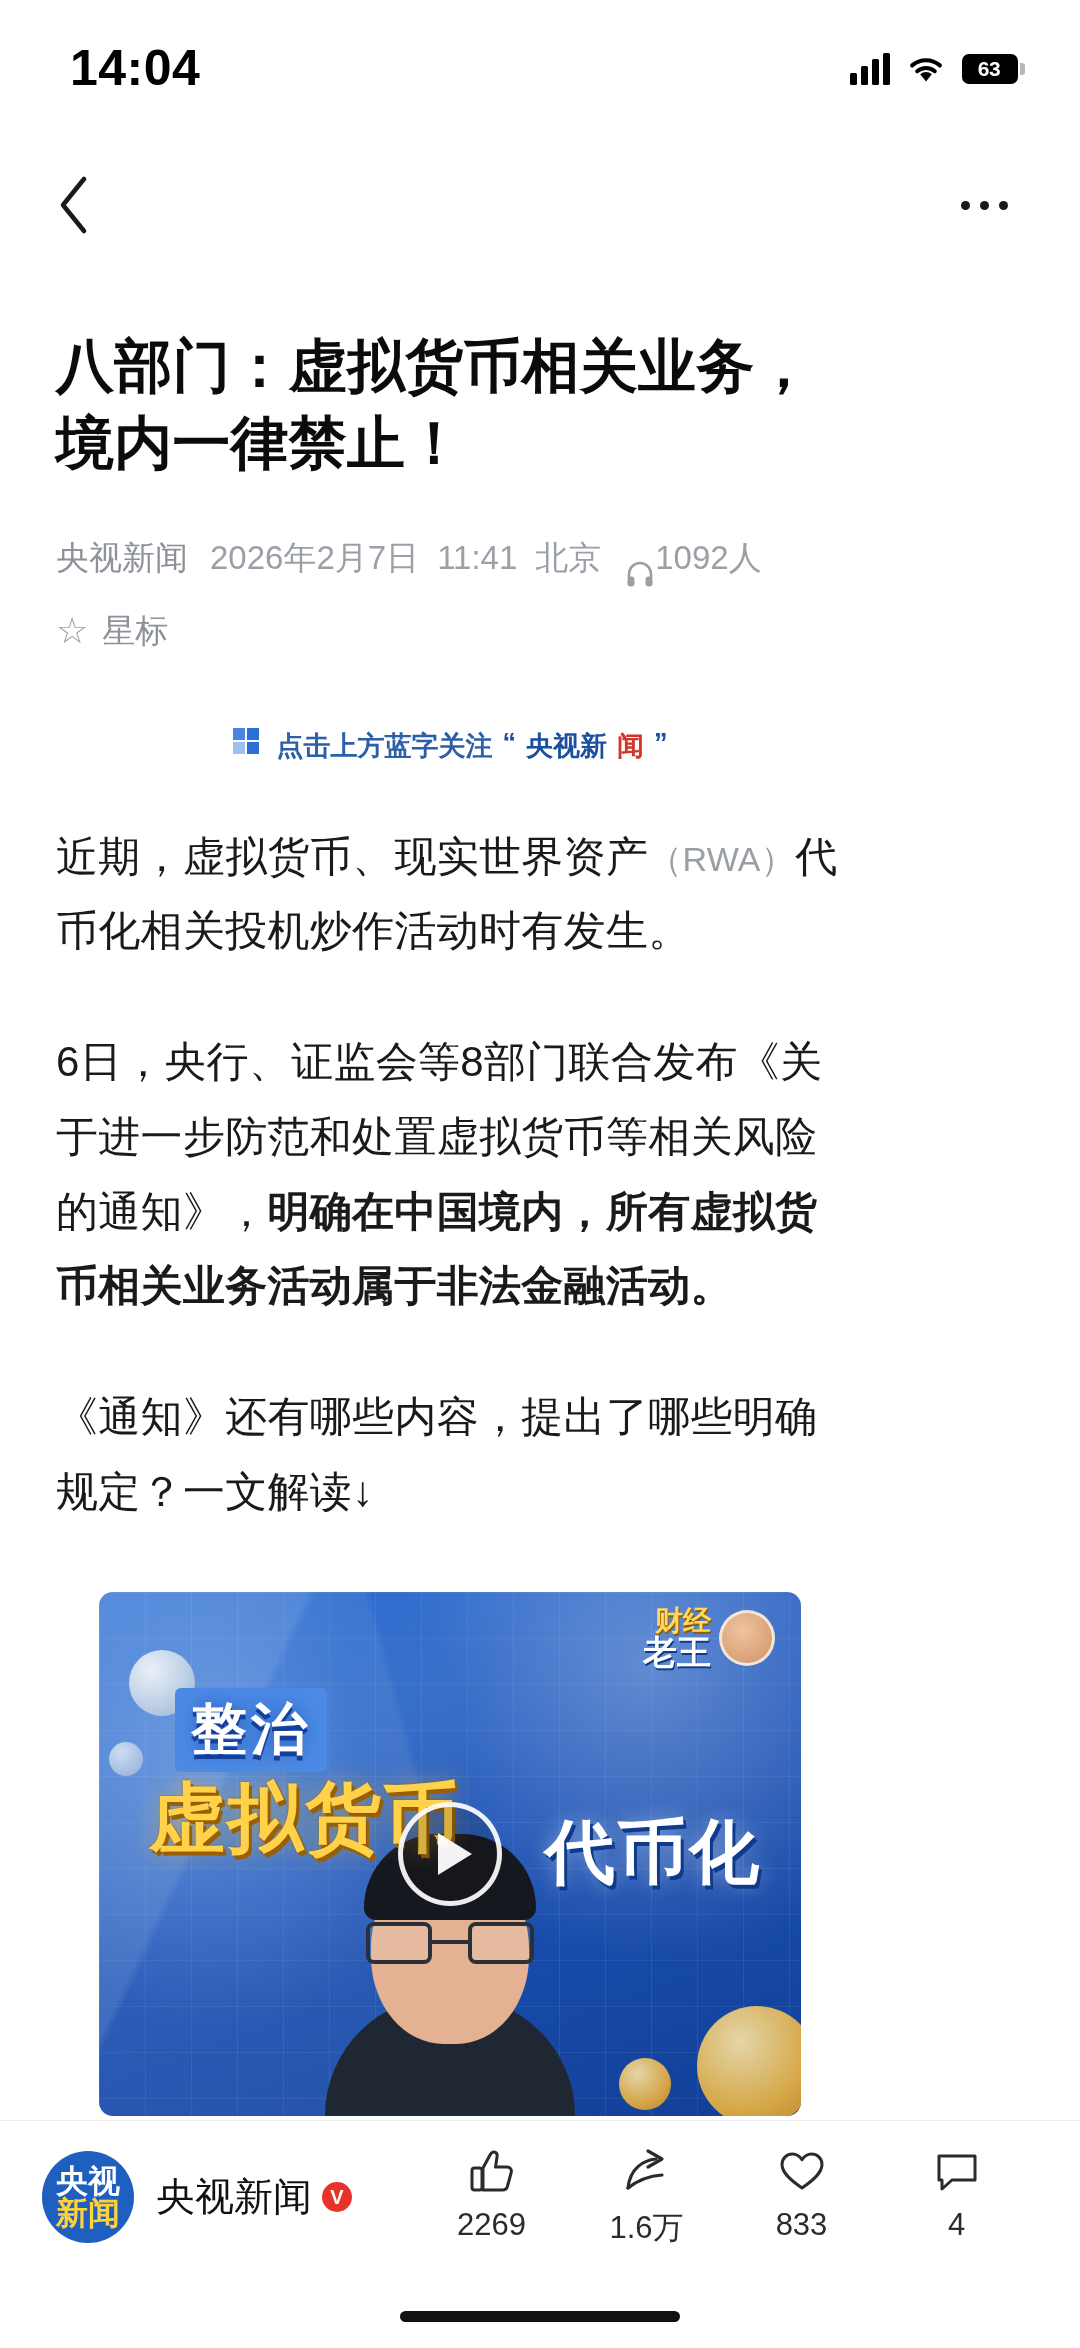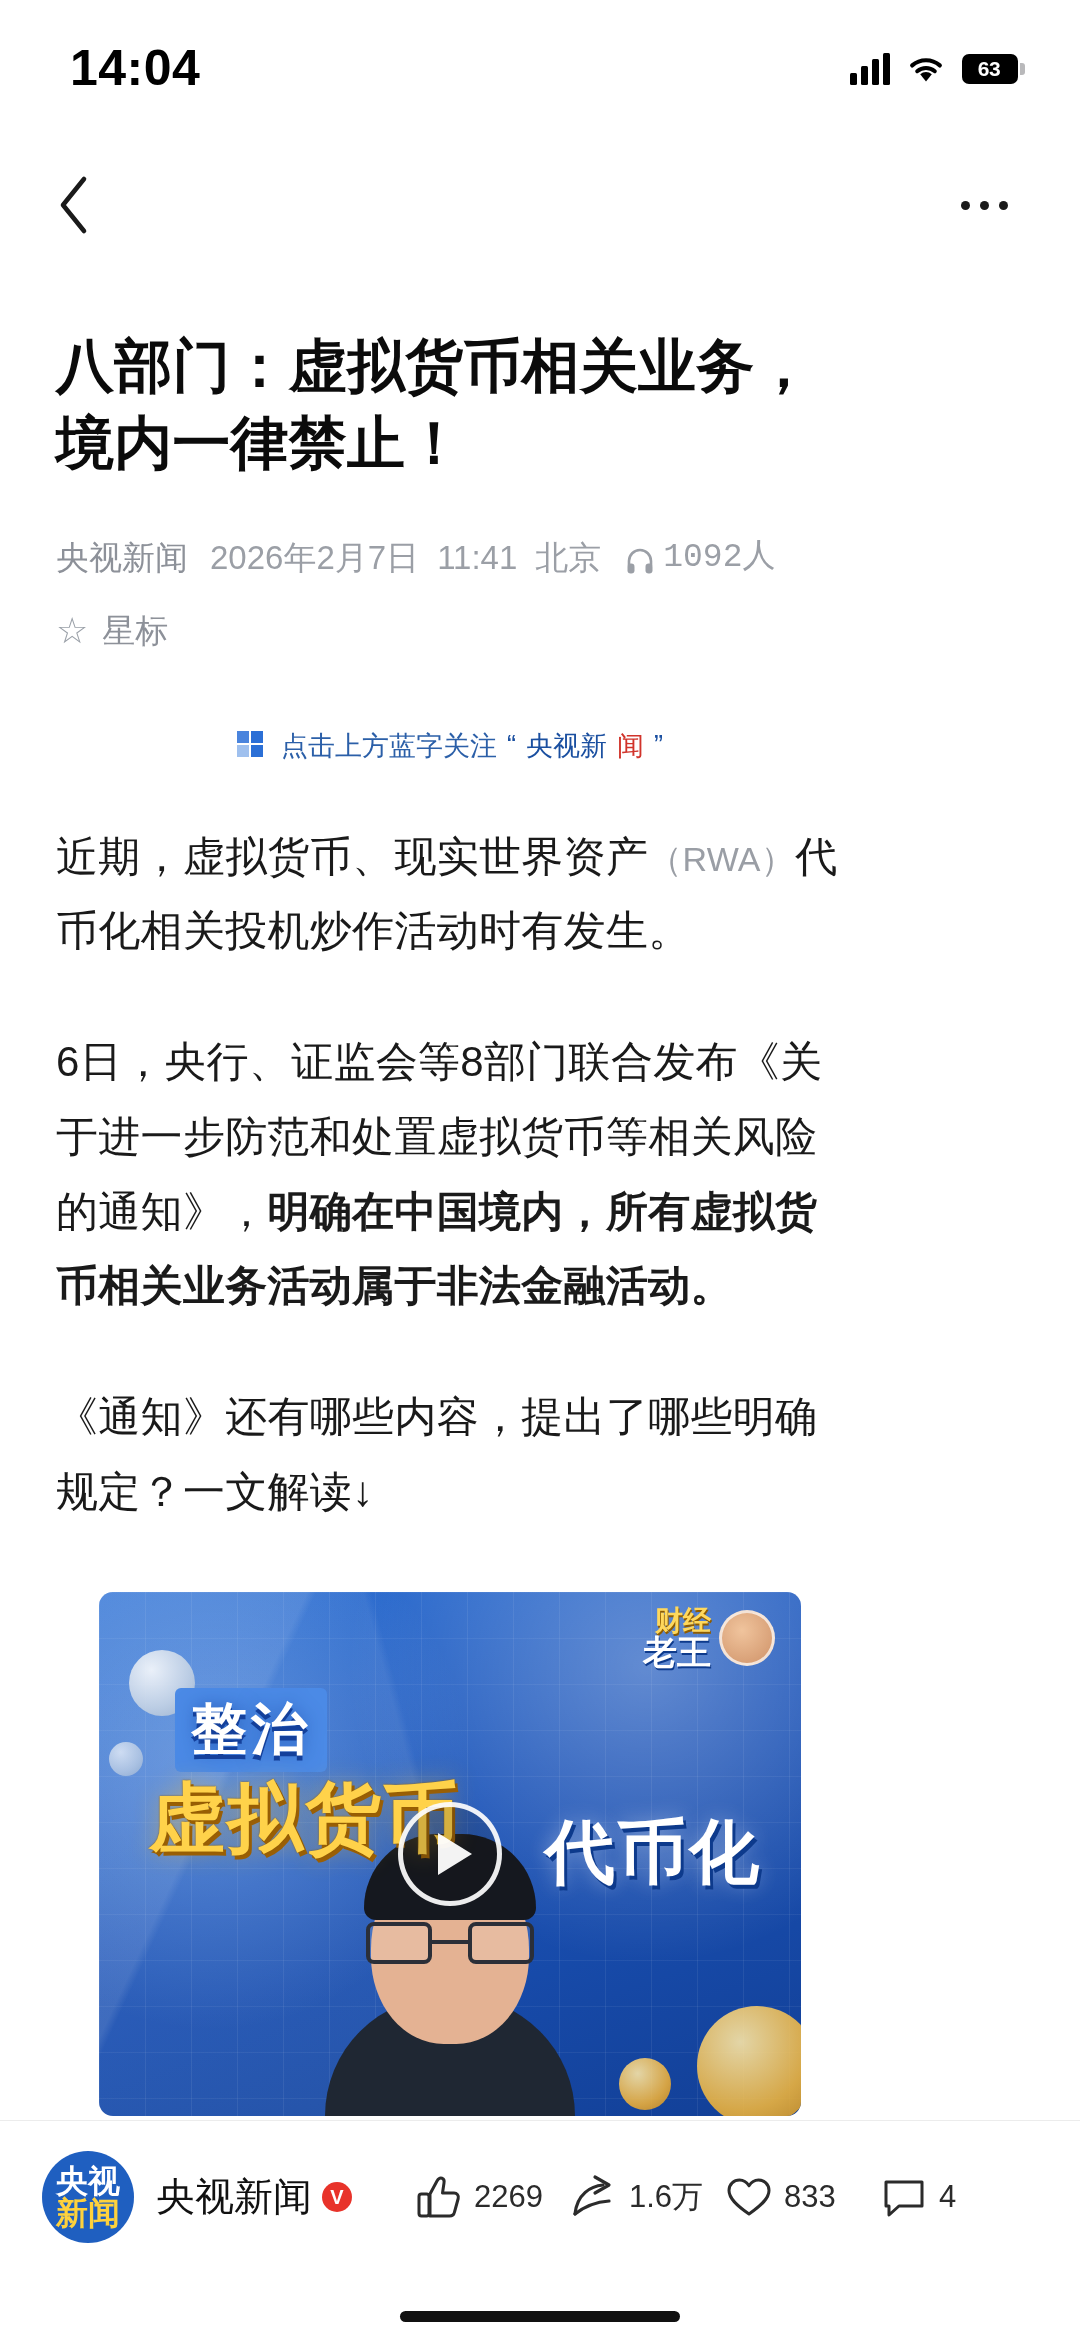--- a/index.html
+++ b/index.html
@@ -121,46 +121,45 @@
     gap: 0;
     font-size: 33px;
     color: #9b9fa6;
     line-height: 1.5;
   }
   .meta .source { color: #8d9199; margin-right: 22px; }
   .meta .date { margin-right: 18px; }
   .meta .time { margin-right: 18px; }
   .meta .place { margin-right: 24px; }
   .meta .listen {
-    display: inline-flex; align-items: center; gap: 8px; font-family: Liberation Mono, monospace;
+    display: inline-flex; align-items: flex-end; 
   }
   .headphone {
     display: inline-block; width: 30px; height: 30px;
   }
   .star-row {
     margin-top: 26px;
     display: flex; align-items: center; gap: 14px;
     font-size: 33px;
     color: #8d9199;
   }
   .star-glyph {
     display: inline-block;
     font-size: 36px;
     line-height: 1;
     color: #9aa0a8;
   }
 
   .banner {
     margin-top: 74px;
     display: flex;
-    align-items: center;
     justify-content: center;
     gap: 10px;
     font-size: 27px;
-    font-weight: 400;
+    font-weight: 700;
   }
   .banner-squares {
     position: relative;
     width: 34px; height: 30px;
   }
   .banner-squares i {
     position: absolute; width: 12px; height: 12px; background: #2b6fd6;
   }
   .banner-squares i:nth-child(1) { left: 0; top: 0; background:#4a84dd; }
   .banner-squares i:nth-child(2) { left: 14px; top: 0; background:#2b6fd6; }
@@ -354,21 +353,21 @@
     color: #fff; font-size: 20px; font-weight: 700;
     display: flex; align-items: center; justify-content: center;
     line-height: 1;
   }
   .actions {
     margin-left: auto;
     display: flex; align-items: flex-start; gap: 0;
   }
   .action {
     width: 155px;
-    display: flex; align-items: center; gap: 10px;
+    display: flex; flex-direction: column; align-items: center; gap: 10px;
   }
   .action .ic { height: 52px; display:flex; align-items:center; justify-content:center; }
   .action .cnt { font-size: 31px; color: #2b2b2b; }
 
   
   .home-ind {
     position: absolute;
     left: 50%; bottom: 26px;
     transform: translateX(-50%);
     width: 280px; height: 11px;

